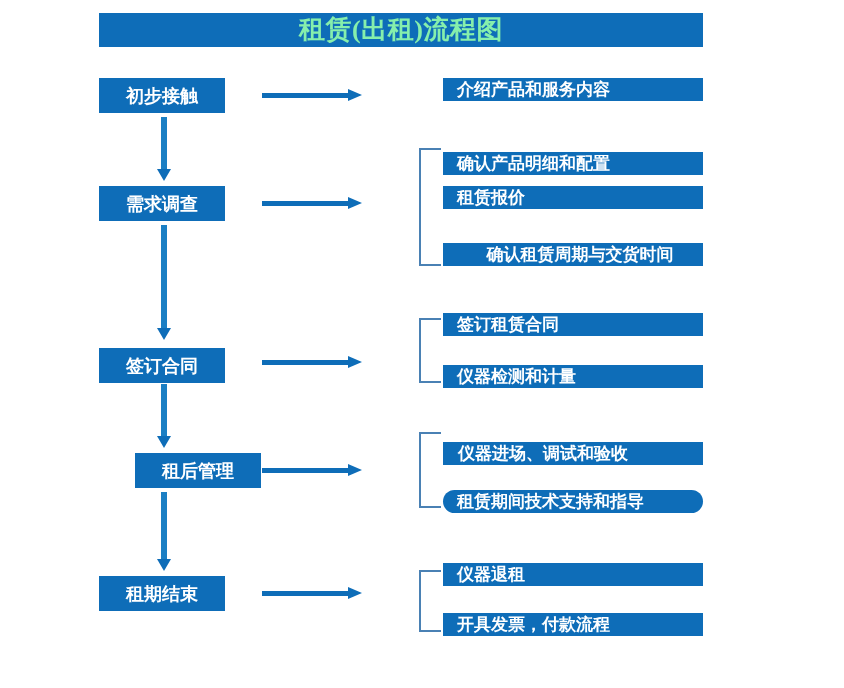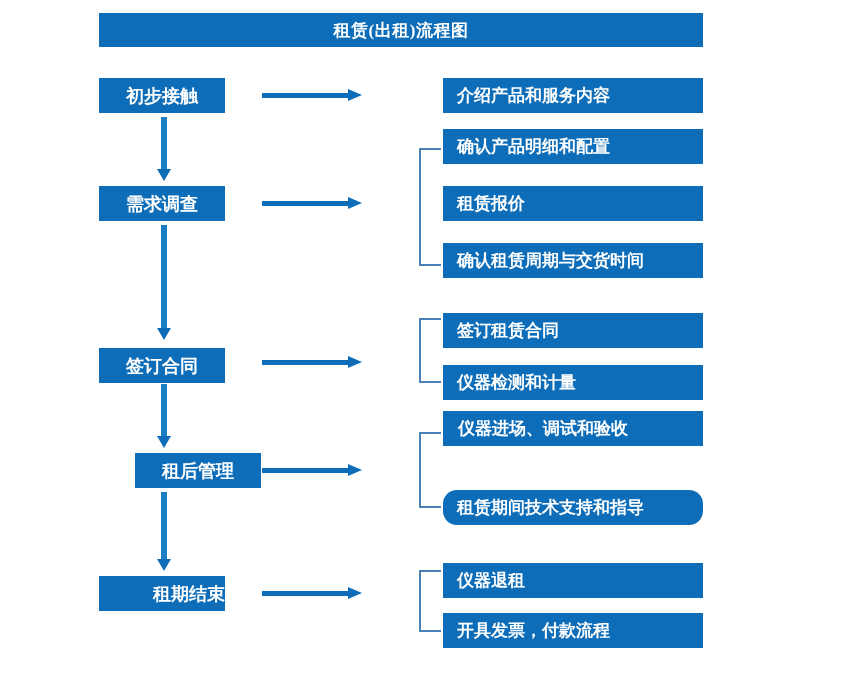--- a/index.html
+++ b/index.html
@@ -27,22 +27,22 @@
     left: 99px;
     top: 13px;
     width: 604px;
     height: 34px;
     background: #0E6DB8;
     display: flex;
     align-items: center;
     justify-content: center;
   }
   .title-bar .title-text {
-    color: #ffffff;
-    font-size: 17px;
+    color: #86efac;
+    font-size: 26px;
     font-weight: bold;
     letter-spacing: 0.5px;
     line-height: 1;
   }
 
   
   .box {
     position: absolute;
     background: #0E6DB8;
     display: flex;
@@ -64,21 +64,21 @@
     height: 35px;
     justify-content: center;
     font-family: Liberation Serif, serif;
   }
   .stage-box .box-label { font-size: 18px; }
 
   
   .task-box {
     left: 443px;
     width: 260px;
-    height: 35px;
+    height: 23px;
     justify-content: flex-start;
     padding-left: 14px;
   }
   .task-box .box-label { font-size: 17px; }
 
   
   .h-arrow {
     position: absolute;
     left: 262px;
     width: 100px;
@@ -149,21 +149,21 @@
   </div>
   <div class="box stage-box" style="top:186px;">
     <span class="box-label">需求调查</span>
   </div>
   <div class="box stage-box" style="top:348px;">
     <span class="box-label">签订合同</span>
   </div>
   <div class="box stage-box" style="top:453px;margin-left:36px;">
     <span class="box-label">租后管理</span>
   </div>
-  <div class="box stage-box" style="top:576px;justify-content:flex-end;">
+  <div class="box stage-box" style="top:576px;">
     <span class="box-label">租期结束</span>
   </div>
 
   <div class="v-arrow" style="top:117px; height:64px;">
     <div class="shaft" style="height:52px;"></div>
     <div class="head" style="top:52px;"></div>
   </div>
   <div class="v-arrow" style="top:225px; height:115px;">
     <div class="shaft" style="height:103px;"></div>
     <div class="head" style="top:103px;"></div>
@@ -199,36 +199,36 @@
   </div>
 
   <div class="bracket" style="top:148px; height:118px;"></div>
   <div class="bracket" style="top:318px; height:65px;"></div>
   <div class="bracket" style="top:432px; height:76px;"></div>
   <div class="bracket" style="top:570px; height:62px;"></div>
 
   <div class="box task-box" style="top:78px;">
     <span class="box-label">介绍产品和服务内容</span>
   </div>
-  <div class="box task-box" style="top:129px;">
+  <div class="box task-box" style="top:152px;">
     <span class="box-label">确认产品明细和配置</span>
   </div>
   <div class="box task-box" style="top:186px;">
     <span class="box-label">租赁报价</span>
   </div>
-  <div class="box task-box" style="top:243px;">
+  <div class="box task-box" style="top:243px;justify-content:center;">
     <span class="box-label">确认租赁周期与交货时间</span>
   </div>
   <div class="box task-box" style="top:313px;">
     <span class="box-label">签订租赁合同</span>
   </div>
   <div class="box task-box" style="top:365px;text-align:right;">
     <span class="box-label">仪器检测和计量</span>
   </div>
-  <div class="box task-box" style="top:411px;padding-left:15px;">
+  <div class="box task-box" style="top:442px;padding-left:15px;">
     <span class="box-label">仪器进场、调试和验收</span>
   </div>
   <div class="box task-box" style="top:490px;border-radius:14px;">
     <span class="box-label">租赁期间技术支持和指导</span>
   </div>
   <div class="box task-box" style="top:563px;">
     <span class="box-label">仪器退租</span>
   </div>
   <div class="box task-box" style="top:613px;">
     <span class="box-label">开具发票，付款流程</span>

